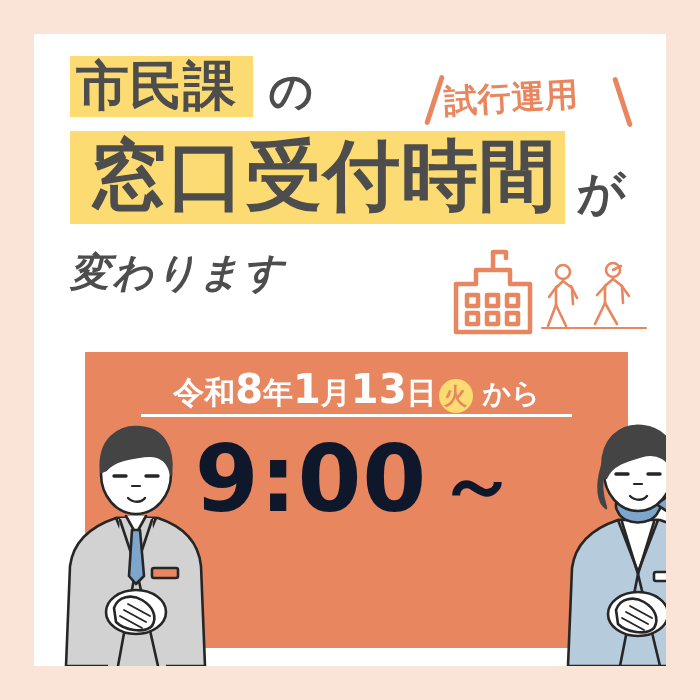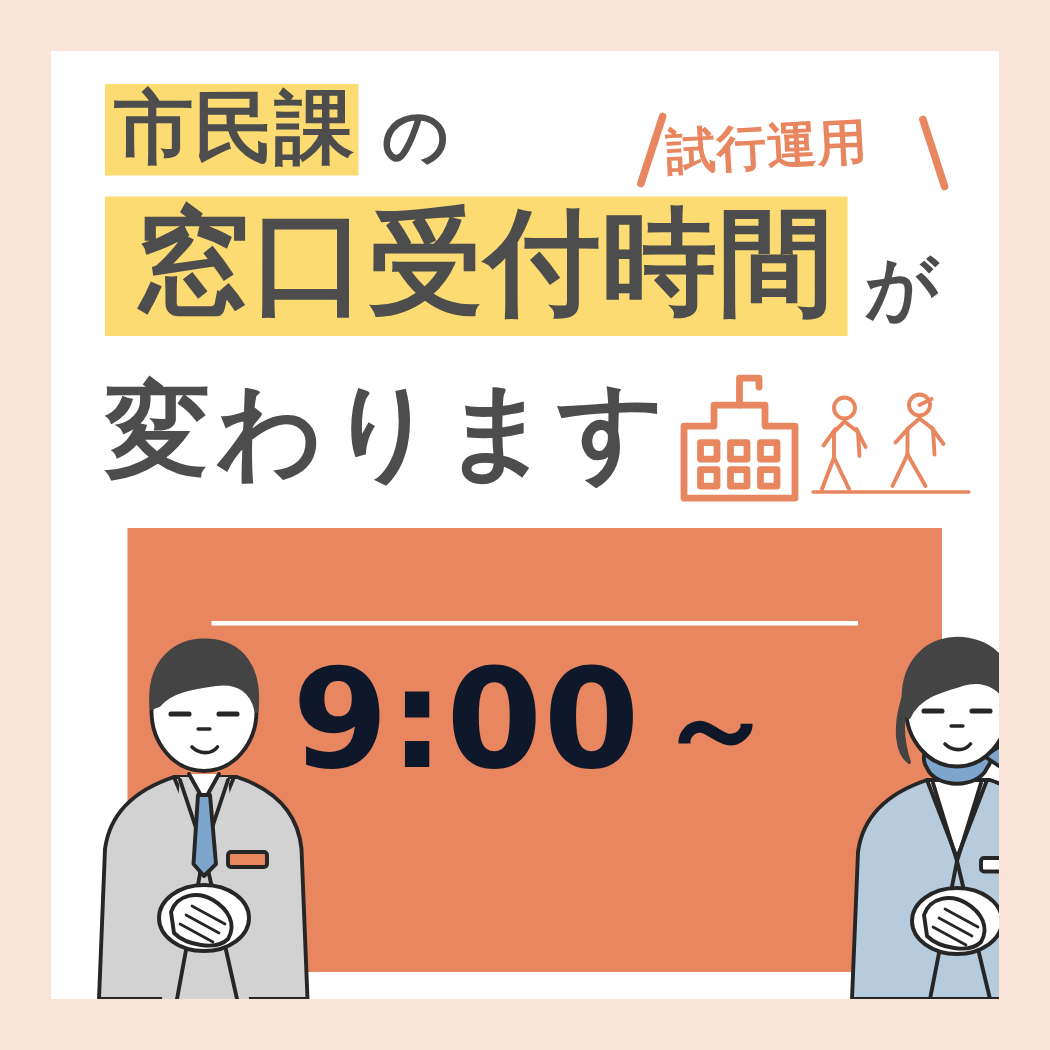--- a/index.html
+++ b/index.html
@@ -34,21 +34,21 @@
   }
   .jp {
     font-family:"DejaVu Sans","Liberation Sans",sans-serif;
     font-weight:bold;
     color:#4d4d4d;
     letter-spacing:0.01em;
   }
   .hi {
     background:#fbdb72;
     display:inline-block;
-    padding:3px 2px 5px 6px;
+    padding:3px 16px 5px 6px;
     line-height:1.0;
   }
   .plain { display:inline-block; line-height:1.0; padding-bottom:4px; }
 
   
   #row1 { left:36px; top:22px; }
   #row1 .hi { font-size:53px; }
   #row1 .plain { font-size:44px; margin-left:16px; }
 
   
@@ -76,21 +76,21 @@
   #slash-left  { left:30px;  top:14px; transform:rotate(18deg); }
   #slash-right { left:218px; top:16px; transform:rotate(-18deg); }
 
   
   #row2 { left:36px; top:97px; }
   #row2 .hi { font-size:77px; padding:6px 8px 10px 20px; }
   #row2 .plain { font-size:48px; margin-left:12px; padding-bottom:8px; }
 
   
   #row3 { left:36px; top:218px; }
-  #row3 .plain { font-size:70px; letter-spacing:0.06em; }
+  #row3 .plain { font-size:40px; letter-spacing:0.06em;font-style:italic; }
 
   #icon-group {
     position:absolute;
     left:416px; top:214px;
     width:200px; height:92px;
   }
 
   
   #panel {
     position:absolute;
@@ -204,20 +204,23 @@
           <path d="M171 37 L179 48"></path>
           <path d="M155 55 L145 76"></path>
           <path d="M155 55 L167 76"></path>
           <path d="M163 22 L171 18"></path>
           <line x1="92" y1="80" x2="196" y2="80" stroke-width="2.2"></line>
         </g>
       </svg>
     </div>
 
     <div id="panel">
+      <div id="date-line">
+        <span class="era">令和</span><span class="num">8</span><span class="unit">年</span><span class="num">1</span><span class="unit">月</span><span class="num">13</span><span class="unit">日</span><span class="daybadge">火</span><span class="kara">から</span>
+      </div>
       <div id="date-rule"></div>
 
       <div class="bigtime" id="time-start">
         <span>9:00</span><span class="tilde">～</span>
       </div>
     </div>
 
     <div class="person" id="person-left">
       <svg width="170" height="250" viewBox="0 0 170 250">
         <g stroke="#262626" stroke-width="2.6" stroke-linejoin="round" stroke-linecap="round">

